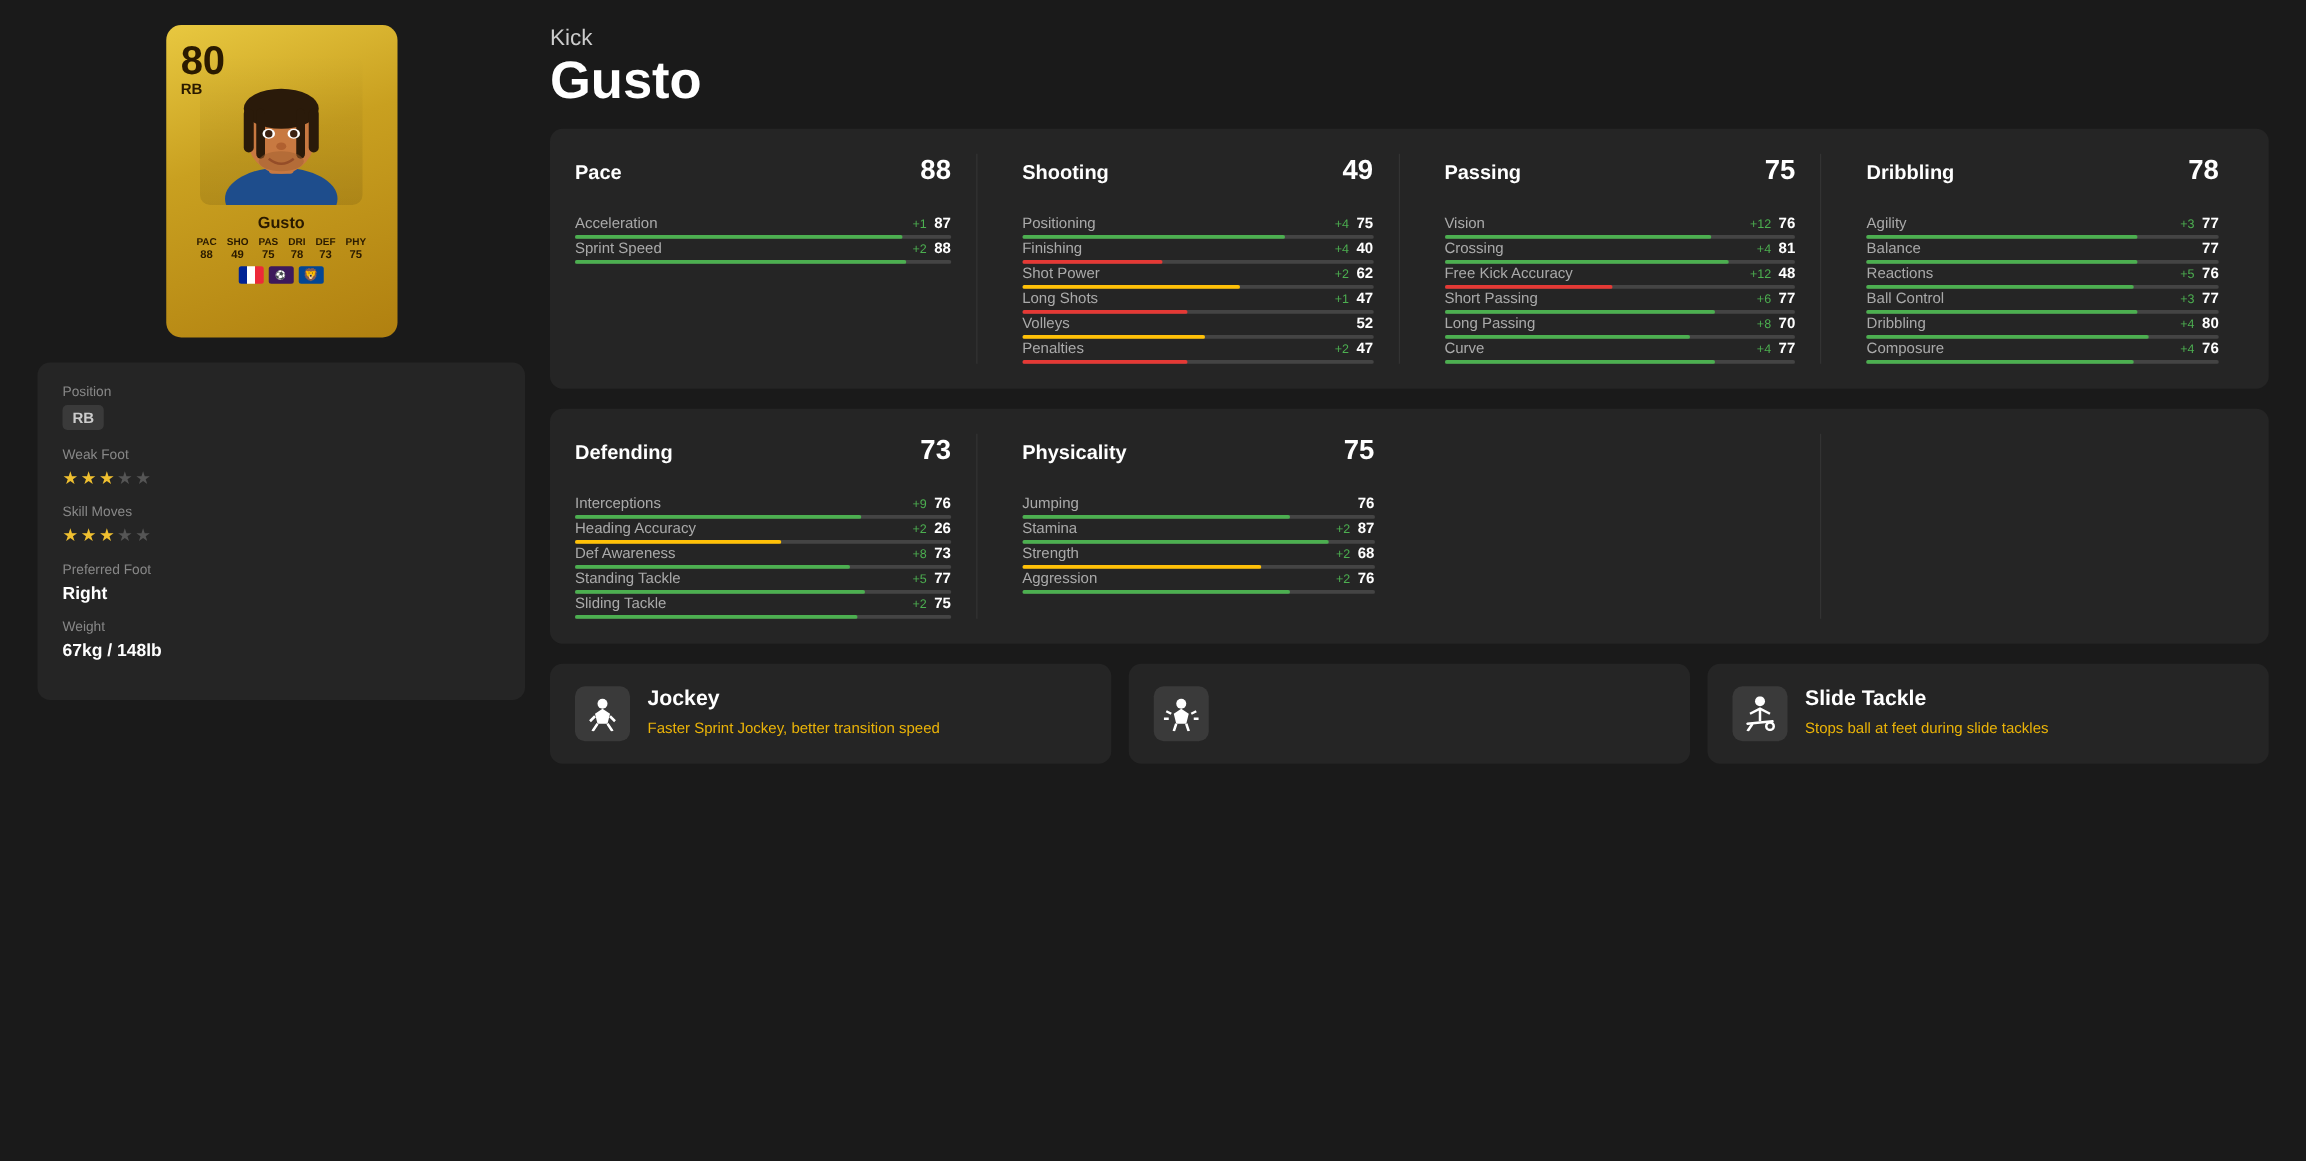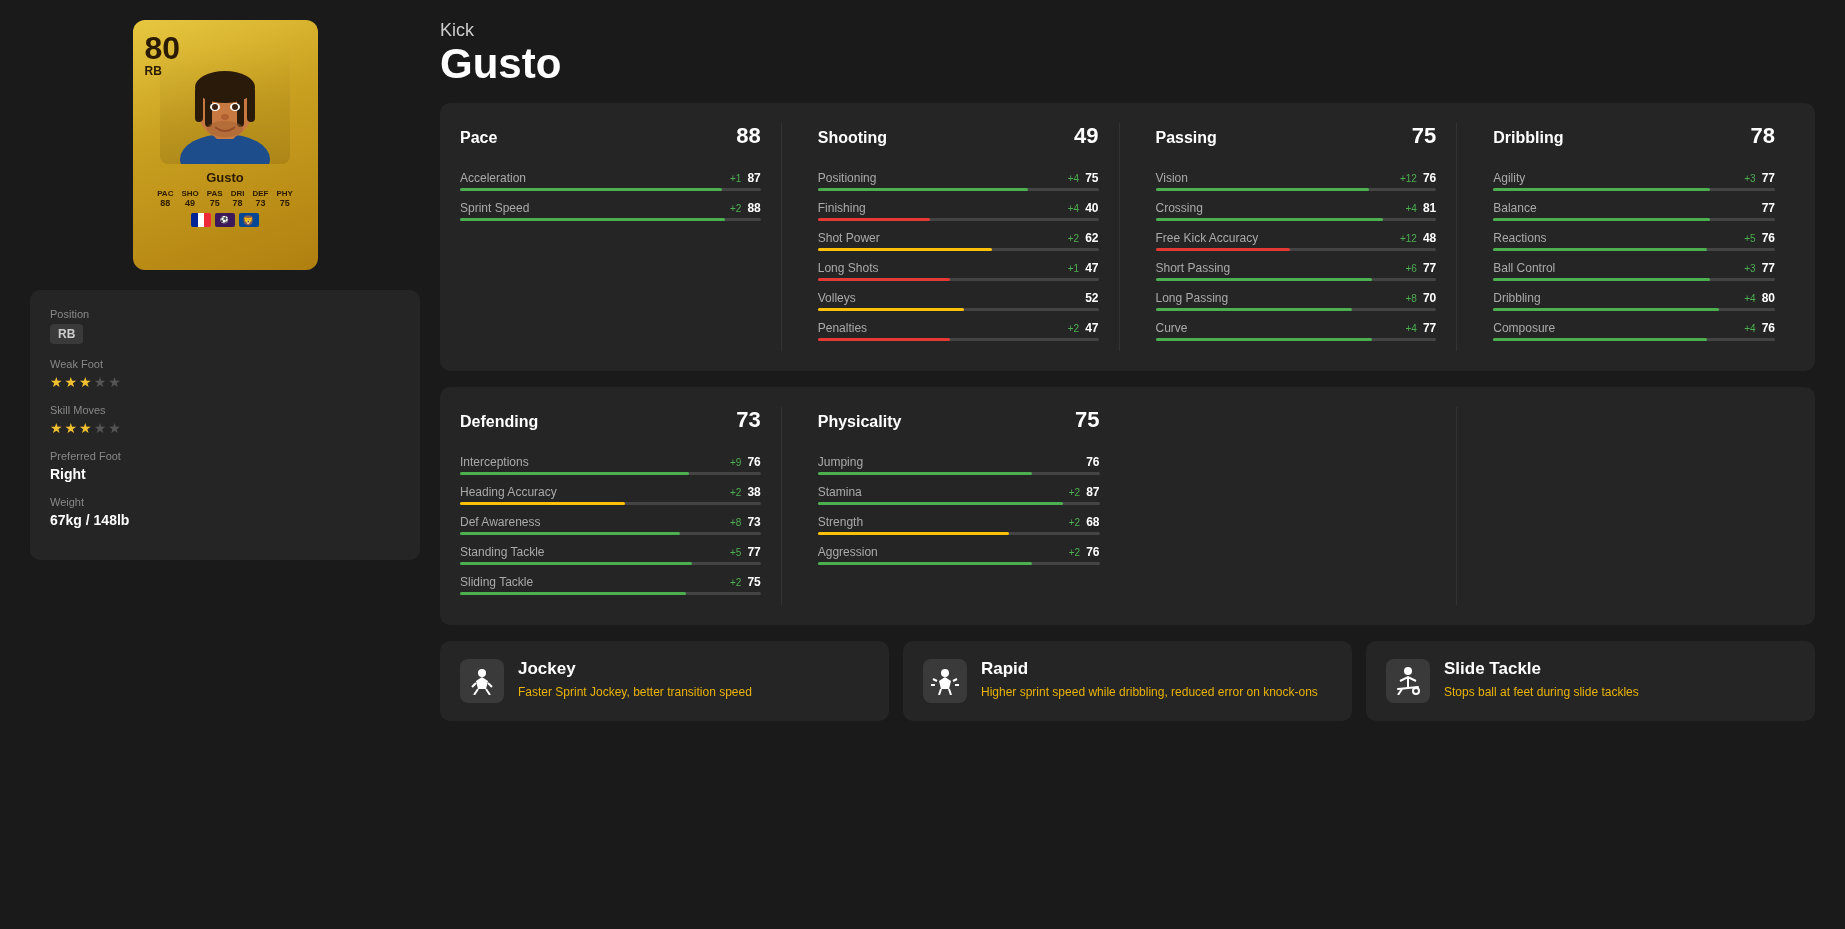--- a/index.html
+++ b/index.html
@@ -223,21 +223,21 @@
       color: #fff;
     }
 
     .stat-category-value {
       font-size: 22px;
       font-weight: 900;
       color: #fff;
     }
 
     .stat-row {
-      margin-bottom: 10px;
+      margin-bottom: 0;
     }
 
     .stat-row-top {
       display: flex;
       justify-content: space-between;
       align-items: baseline;
       margin-bottom: 3px;
     }
 
     .stat-name {
@@ -712,21 +712,21 @@
               </div>
               <div class="stat-bar">
                 <div class="stat-bar-fill" style="width: 76%; background: rgb(76, 175, 80);"></div>
               </div>
             </div>
             <div class="stat-row">
               <div class="stat-row-top">
                 <span class="stat-name">Heading Accuracy</span>
                 <span style="display: flex; align-items: baseline; gap: 2px;">
                   <span class="stat-modifier">+2</span>
-                  <span class="stat-number">38</span>
+                  <span class="stat-number">26</span>
                 </span>
               </div>
               <div class="stat-bar">
                 <div class="stat-bar-fill" style="width: 55%; background: rgb(255, 193, 7);"></div>
               </div>
             </div>
             <div class="stat-row">
               <div class="stat-row-top">
                 <span class="stat-name">Def Awareness</span>
                 <span style="display: flex; align-items: baseline; gap: 2px;">
@@ -838,24 +838,20 @@
         </div>
         <div class="playstyle-card">
           <div class="playstyle-icon">
             <svg viewBox="0 0 28 28" fill="none" xmlns="http://www.w3.org/2000/svg">
     <circle cx="14" cy="6" r="4" fill="#fff"></circle>
     <path d="M8 14 L14 10 L20 14 L18 22 L10 22 Z" fill="#fff"></path>
     <path d="M10 22 L8 28 M18 22 L20 28" stroke="#fff" stroke-width="2"></path>
     <path d="M6 14 L2 12 M22 14 L26 12" stroke="#fff" stroke-width="2"></path>
     <path d="M4 18 L0 18 M24 18 L28 18" stroke="#fff" stroke-width="2"></path>
   </svg>
-          </div>
-          <div>
-            <div class="playstyle-name">Rapid</div>
-            <div class="playstyle-desc">Higher sprint speed while dribbling, reduced error on knock-ons</div>
           </div>
         </div>
         <div class="playstyle-card">
           <div class="playstyle-icon">
             <svg viewBox="0 0 28 28" fill="none" xmlns="http://www.w3.org/2000/svg">
     <circle cx="14" cy="4" r="4" fill="#fff"></circle>
     <path d="M6 14 L14 10 L22 14" stroke="#fff" stroke-width="2"></path>
     <path d="M14 10 L14 20" stroke="#fff" stroke-width="2"></path>
     <path d="M4 22 L24 20" stroke="#fff" stroke-width="2" stroke-linecap="round"></path>
     <path d="M8 22 L4 28" stroke="#fff" stroke-width="2"></path>

